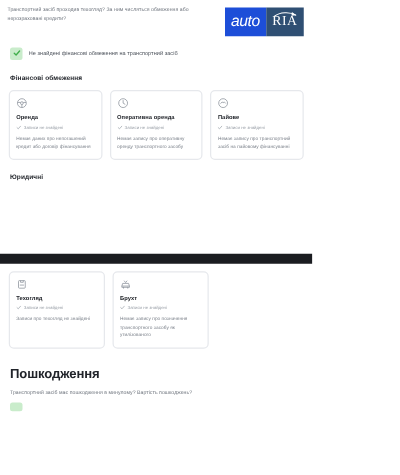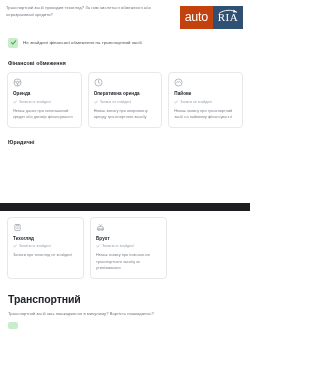--- a/index.html
+++ b/index.html
@@ -46,30 +46,31 @@
   
   .logo {
     display: flex;
     align-items: stretch;
     height: 23px;
     flex: 0 0 auto;
     margin-top: 1px;
     margin-right: 1px;
   }
   .logo-auto {
-    background: #c2410c;
+    background: #1d4ed8;
     color: #ffffff;
     font-size: 12.5px;
     font-weight: 400;
     letter-spacing: -0.3px;
     padding: 0 5px;
     display: flex;
     align-items: center;
     justify-content: center;
     line-height: 1;
+    font-style: italic;
   }
   .logo-ria {
     background: #2f4f73;
     color: #ffffff;
     font-size: 11px;
     font-weight: 400;
     font-family: "Liberation Serif", serif;
     letter-spacing: 0.4px;
     padding: 0 5px;
     display: flex;
@@ -346,19 +347,19 @@
         <svg width="4" height="4" viewBox="0 0 10 10">
           <path d="M1.4 5.2 L4 7.6 L8.6 2.4" stroke="#9aa0a8" stroke-width="1.4" fill="none" stroke-linecap="round" stroke-linejoin="round"></path>
         </svg>
         <span class="card-status-text">Записи не знайдені</span>
       </div>
       <div class="card-body">Немає запису про позначення транспортного засобу як утилізованого</div>
     </div>
 
   </div>
 
-  <div class="damage-heading">Транспортний</div>
+  <div class="damage-heading">Пошкодження</div>
 
   <div class="damage-text">Транспортний засіб має пошкодження в минулому? Вартість пошкоджень?</div>
 
   <div class="damage-chip"></div>
 
 </div>
 
 </body></html>

